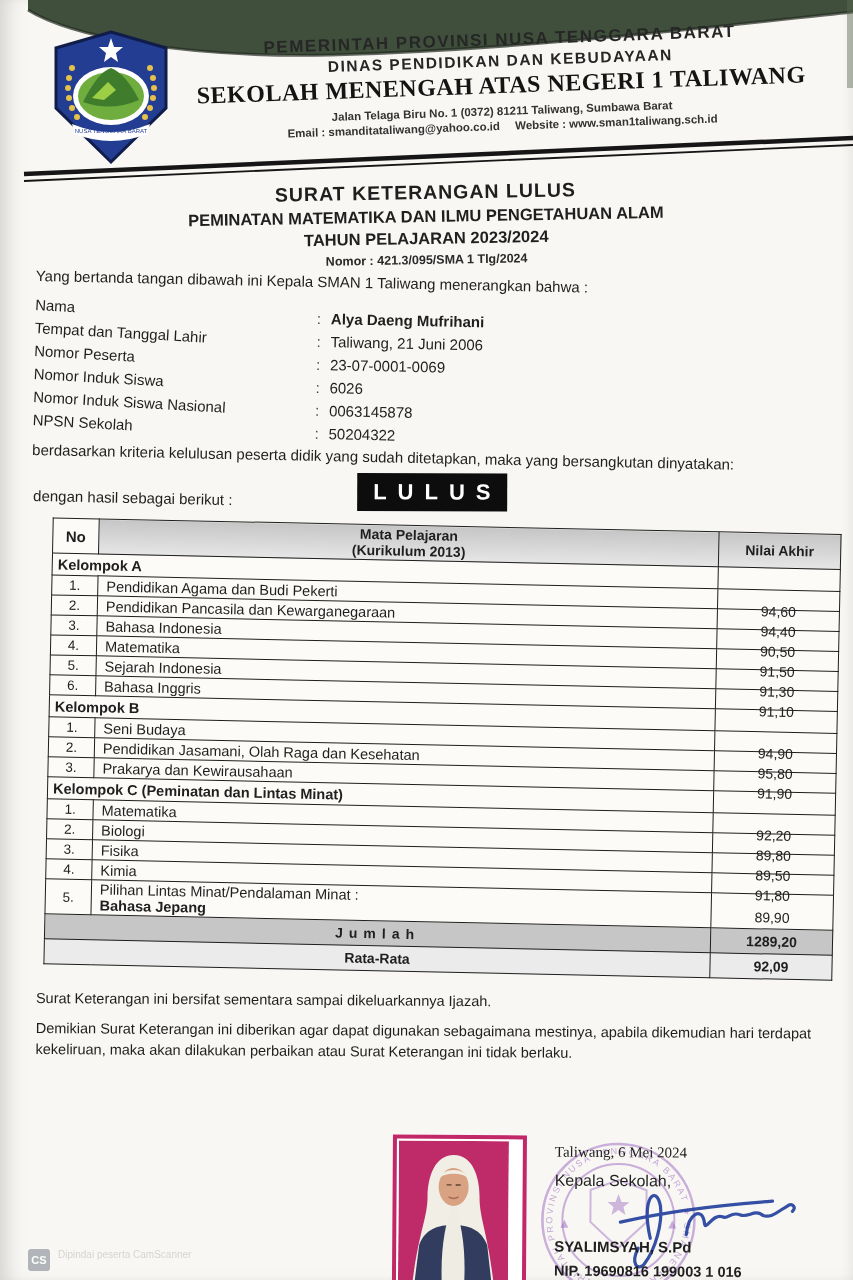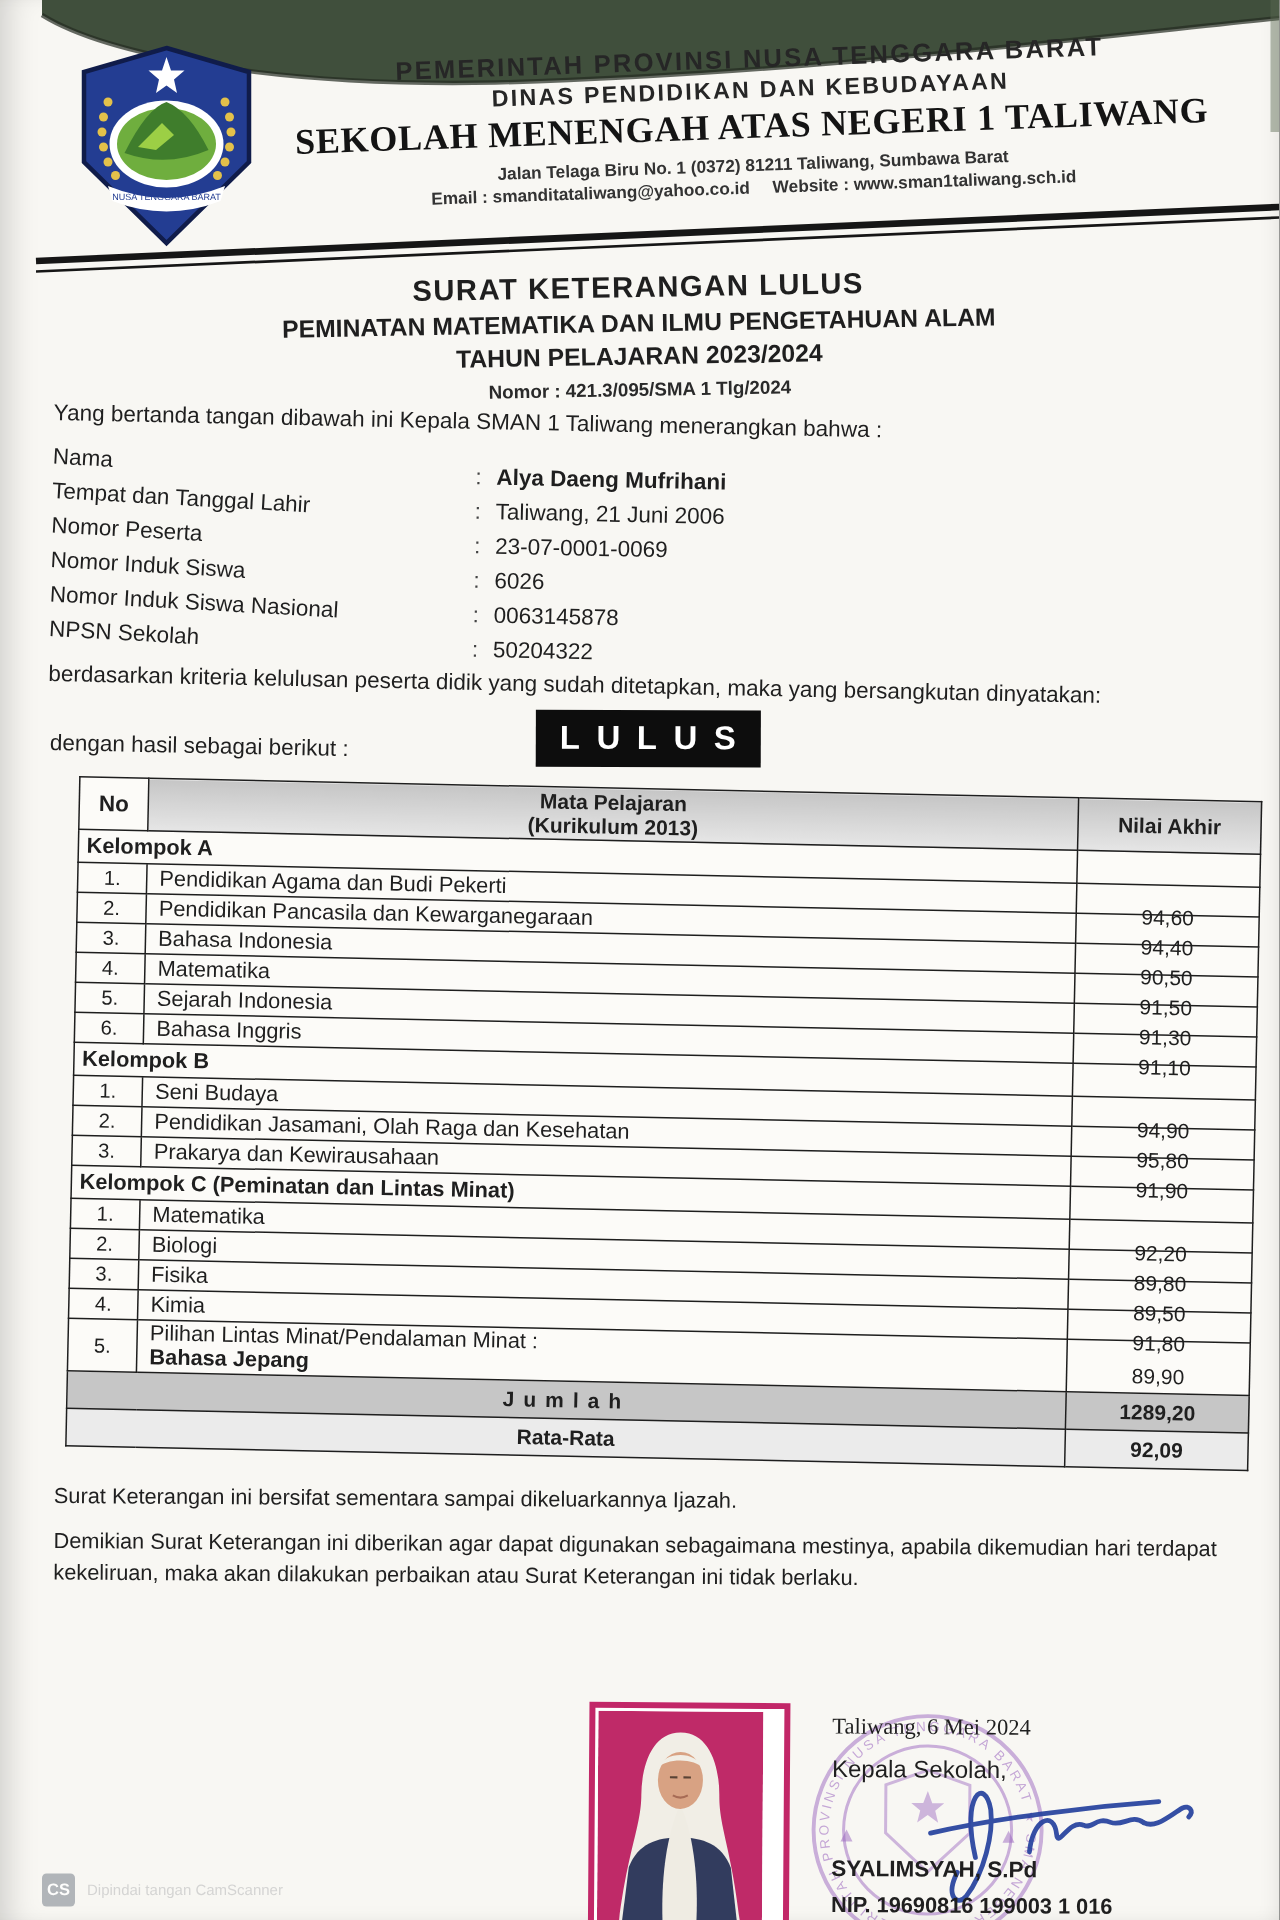--- a/index.html
+++ b/index.html
@@ -68,21 +68,21 @@
   #photoFrame{position:absolute;left:358px;top:72px;width:122px;height:158px;
     border:4px solid #c22768;background:#fff;padding:2px;}
   #photoFrame svg{display:block;}
   #stamp{position:absolute;left:500px;top:72px;opacity:.85;}
   #sigDate{position:absolute;left:520px;top:80px;font-size:15px;font-family:Liberation Serif, serif;}
   #sigRole{position:absolute;left:520px;top:108px;font-size:16px;}
   #sigScribble{position:absolute;left:578px;top:96px;}
   #sigName{position:absolute;left:520px;top:174px;font-size:15px;font-weight:bold;}
   #sigNip{position:absolute;left:520px;top:199px;font-size:14.5px;font-weight:bold;}
   
-  #cs{left:8px;top:1249px;display:flex;align-items:center;gap:8px;opacity:.75;padding-left:20px;}
+  #cs{left:8px;top:1249px;display:flex;align-items:flex-start;gap:8px;opacity:.75;padding-left:20px;}
   #csBadge{width:22px;height:22px;background:#9aa0a6;color:#fff;font-weight:bold;font-size:11px;
     display:flex;align-items:center;justify-content:center;border-radius:3px;}
   #csText{font-size:10px;color:#c9c9c9;}
   
   #smudge{left:330px;top:640px;width:340px;height:340px;border-radius:50%;
     background:radial-gradient(circle, rgba(195,105,150,.07) 0%, rgba(195,105,150,.04) 55%, transparent 70%);}
 </style>
 </head>
 <body>
 
@@ -345,16 +345,16 @@
         </g>
       </svg>
 
       <div id="sigName">SYALIMSYAH, S.Pd</div>
       <div id="sigNip">NIP. 19690816 199003 1 016</div>
     </div>
   </div>
 
   <div class="abs" id="cs">
     <div id="csBadge">CS</div>
-    <div id="csText">Dipindai tangan CamScanner</div>
+    <div id="csText">Dipindai peserta CamScanner</div>
   </div>
 
 </div>
 
 </body></html>

